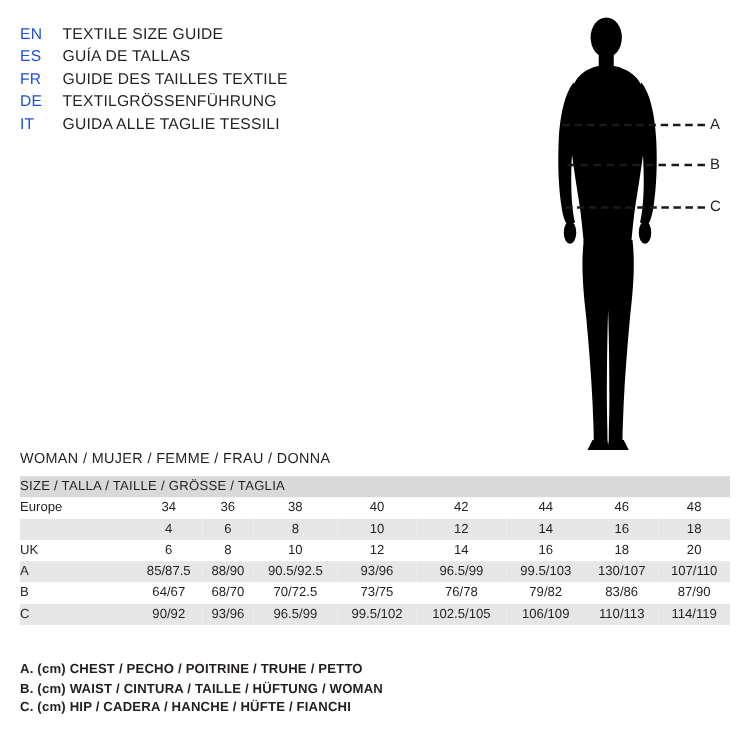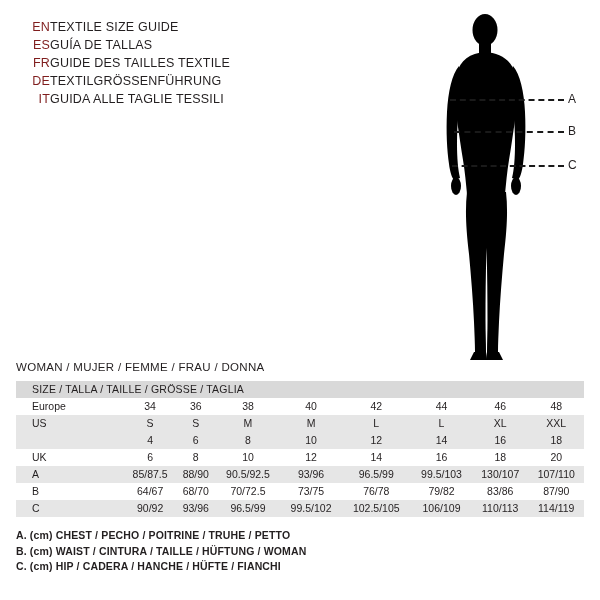--- a/index.html
+++ b/index.html
@@ -32,22 +32,21 @@
   .lang-row {
     display: flex;
     align-items: flex-start;
     font-size: 12.5px;
     line-height: 18px;
     letter-spacing: 0.2px;
   }
   .lang-code {
     width: 34px;
     flex: 0 0 34px;
-    color: #7f1d1d;
-    text-align: right;
+    color: #1d4ed8;
   }
   .lang-title {
     color: #231f20;
     white-space: nowrap;
   }
 
   
   .figure-wrap {
     position: absolute;
     left: 430px;
@@ -95,21 +94,21 @@
   }
   table.size-table td {
     padding: 0;
     height: 17px;
     line-height: 17px;
     text-align: center;
     white-space: nowrap;
   }
   table.size-table td.lbl {
     text-align: left;
-    padding-left: 16px;
+    padding-left: 0;
     width: 92px;
   }
   tr.head td {
     background: #d9d9d9;
     font-weight: normal;
     font-size: 10.5px;
     letter-spacing: 0.2px;
   }
   tr.shade td { background: #e6e6e6; }
   tr.plain td { background: #ffffff; }
@@ -230,31 +229,20 @@
           <td>34</td>
           <td>36</td>
           <td>38</td>
           <td>40</td>
           <td>42</td>
           <td>44</td>
           <td>46</td>
           <td>48</td>
         </tr>
 
-        <tr class="shade">
-          <td class="lbl">US</td>
-          <td>S</td>
-          <td>S</td>
-          <td>M</td>
-          <td>M</td>
-          <td>L</td>
-          <td>L</td>
-          <td>XL</td>
-          <td>XXL</td>
-        </tr>
 
         <tr class="shade">
           <td class="lbl"></td>
           <td>4</td>
           <td>6</td>
           <td>8</td>
           <td>10</td>
           <td>12</td>
           <td>14</td>
           <td>16</td>

